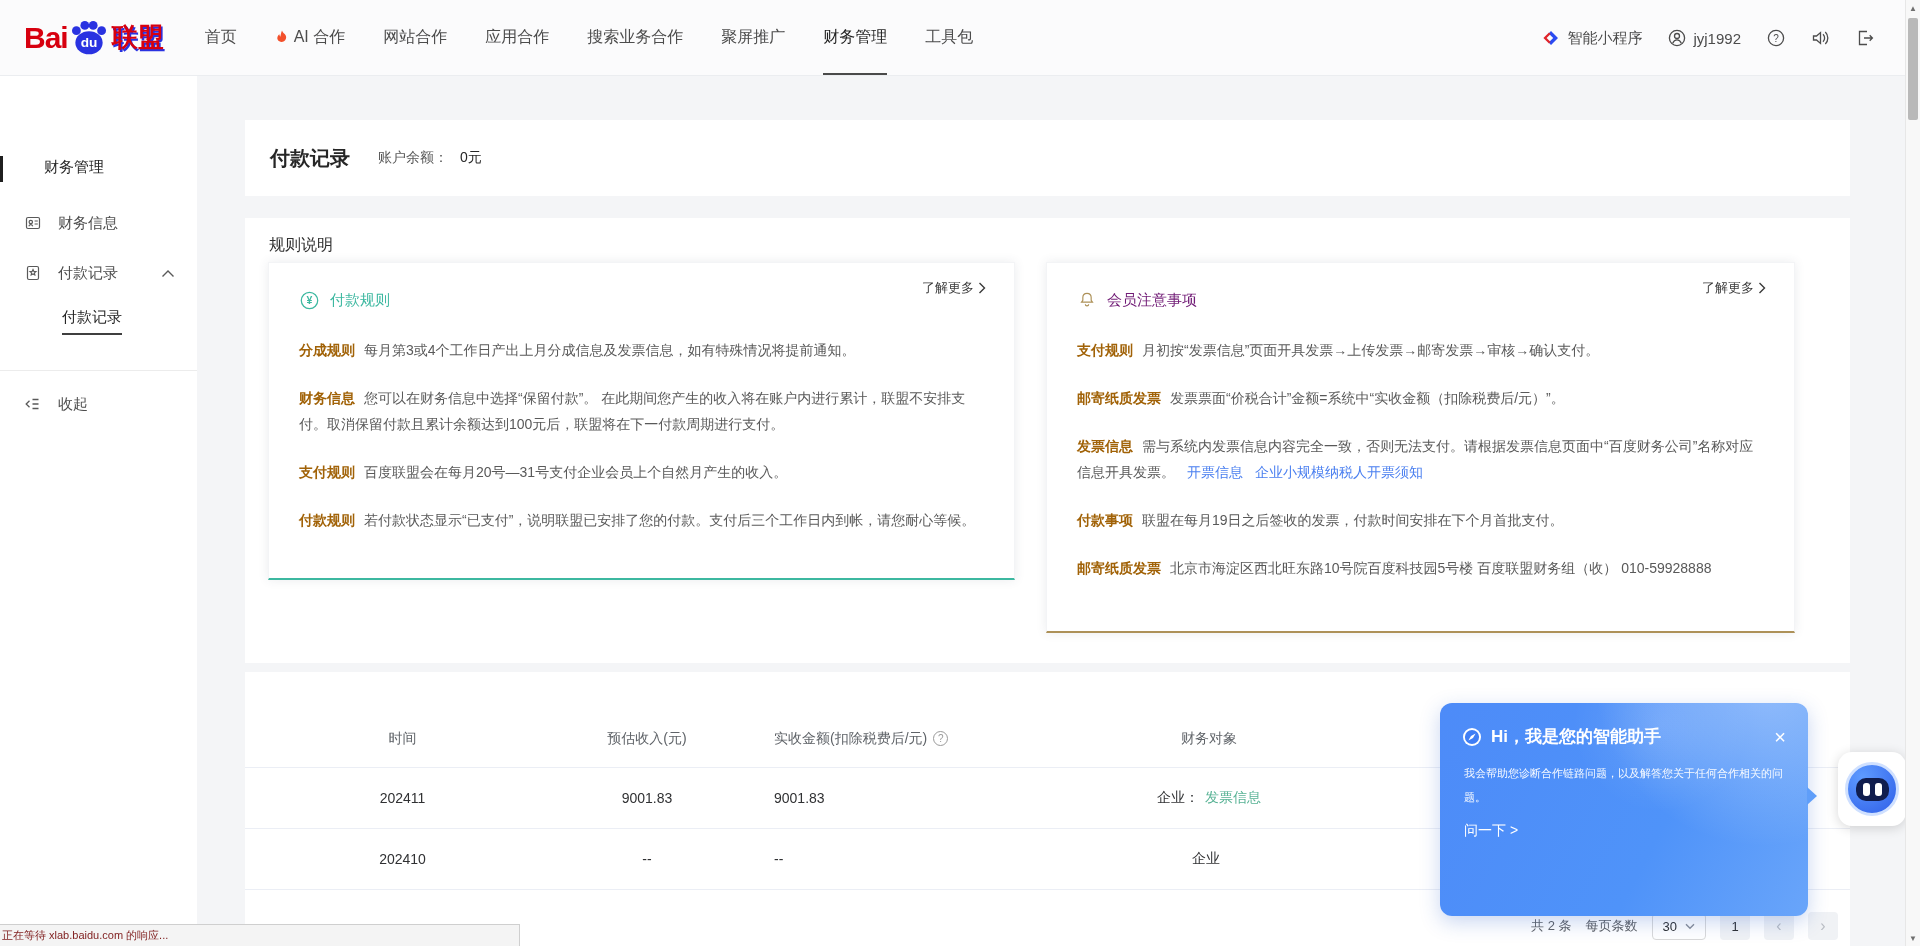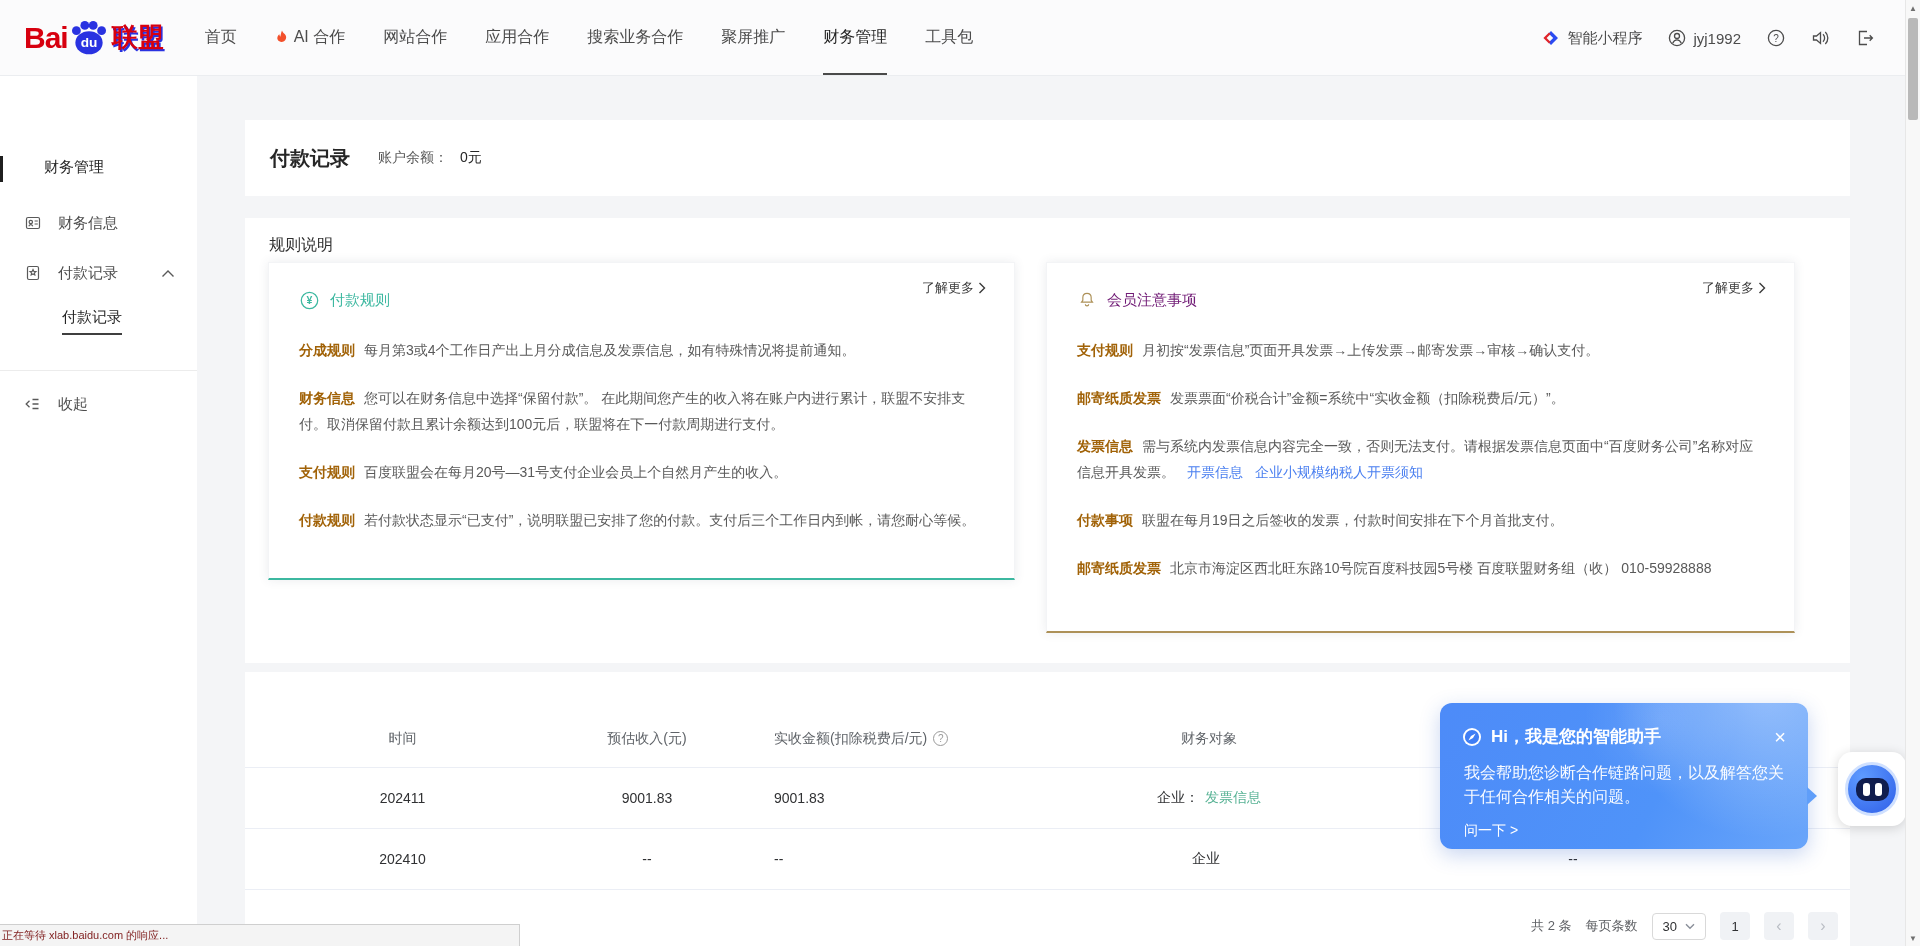--- a/index.html
+++ b/index.html
@@ -81,35 +81,35 @@
   .q-icon { display:inline-flex; align-items:center; justify-content:center; width:15px; height:15px; border:1px solid #9a9a9a; border-radius:50%; color:#9a9a9a; font-size:10px; margin-left:6px; cursor:pointer; }
   .cell-link { color:#57b294; cursor:pointer; margin-left:6px; }
 
   .pagination { position:absolute; right:12px; bottom:6px; display:flex; align-items:center; gap:14px; font-size:13px; color:#606266; }
   .pg-select { display:flex; align-items:center; gap:8px; border:1px solid #d9d9d9; border-radius:4px; background:#fff; padding:5px 10px; color:#303133; cursor:pointer; }
   .pg-btn { width:30px; height:28px; border-radius:4px; background:#f0f2f5; display:flex; align-items:center; justify-content:center; cursor:pointer; color:#303133; }
   .pg-arrow { color:#b9bdc4; font-size:16px; }
 
   
   .chat {
-    position:absolute; left:1440px; top:703px; width:368px; height:146px; border-radius:12px;
+    position:absolute; left:1440px; top:703px; width:368px; height:213px; border-radius:12px;
     background:
       radial-gradient(circle at 88% -12%, rgba(255,255,255,.38), rgba(255,255,255,0) 42%),
       radial-gradient(circle at 60% 10%, rgba(255,255,255,.12), rgba(255,255,255,0) 30%),
       linear-gradient(118deg, #4d8bf8 0%, #4f93f9 60%, #69a5fa 100%);
     color:#fff; z-index:55; box-shadow:0 6px 20px rgba(40,90,200,.25);
   }
   .chat::after {
     content:""; position:absolute; right:-9px; top:84px;
     border-top:9px solid transparent; border-bottom:9px solid transparent; border-left:10px solid #5f9ef9;
   }
   .chat-head { display:flex; align-items:center; gap:9px; padding:22px 22px 0; }
   .chat-title { font-size:17px; font-weight:bold; flex:1; }
   .chat-close { font-size:20px; line-height:18px; cursor:pointer; color:#fff; }
-  .chat-body { padding:13px 24px 0; font-size:16px; line-height:24px; color:rgba(255,255,255,.96); }
+  .chat-body { padding:13px 24px 0; font-size:11px; line-height:24px; color:rgba(255,255,255,.96); }
   .chat-link { padding:13px 24px 0; font-size:14px; cursor:pointer; }
 
   .robot {
     position:absolute; left:1838px; top:752px; width:68px; height:74px; background:#fff;
     border-radius:14px; box-shadow:0 2px 12px rgba(0,0,0,.16);
     display:flex; align-items:center; justify-content:center; z-index:60; cursor:pointer;
   }
   .robot-face { width:54px; height:54px; border-radius:50%; border:3px solid #cfe0ff;
     background:radial-gradient(circle at 30% 25%, #5e9bff, #2f5fe8);
     display:flex; align-items:center; justify-content:center; }

